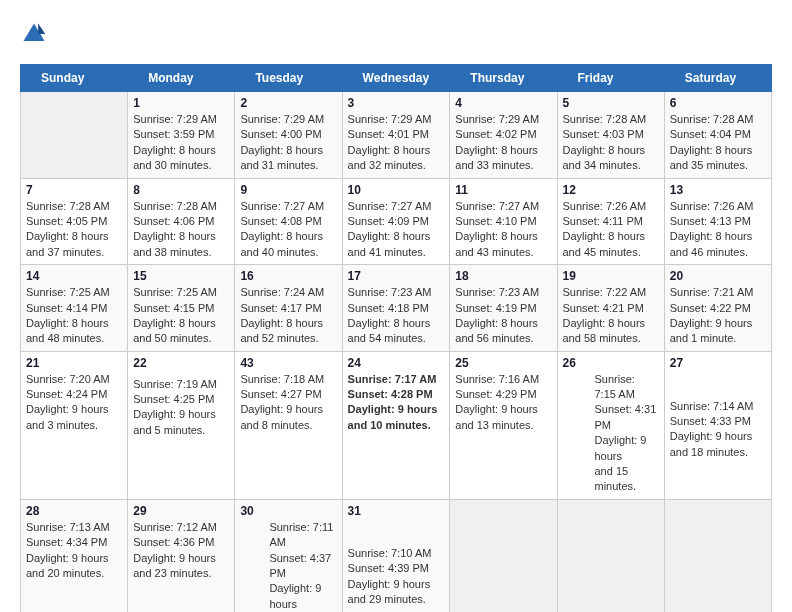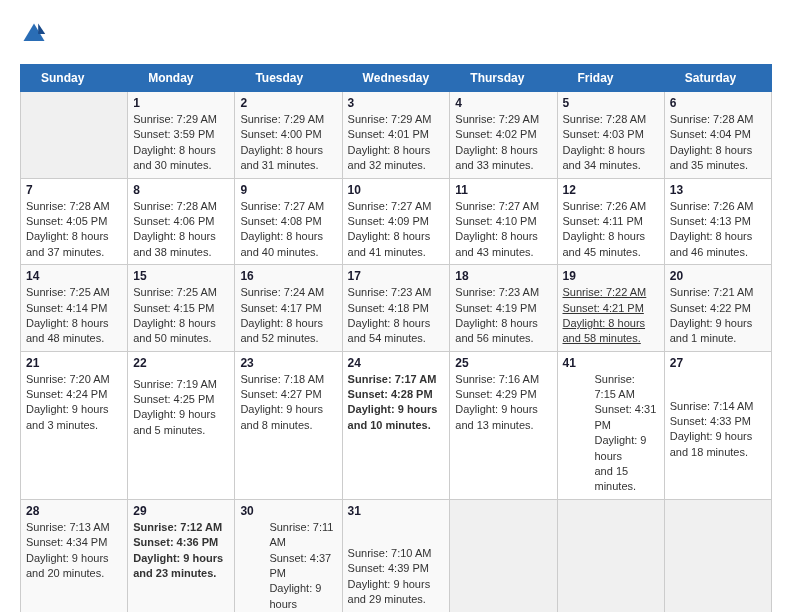--- a/index.html
+++ b/index.html
@@ -251,21 +251,21 @@
         </td>
         <td>
           <span class="day-number">18</span>
           <div class="day-info" style="white-space: pre-line;">Sunrise: 7:23 AM
 Sunset: 4:19 PM
 Daylight: 8 hours
 and 56 minutes.</div>
         </td>
         <td>
           <span class="day-number">19</span>
-          <div class="day-info" style="white-space: pre-line; text-decoration: underline;">Sunrise: 7:22 AM
+          <div class="day-info" style="white-space: pre-line;">Sunrise: 7:22 AM
 Sunset: 4:21 PM
 Daylight: 8 hours
 and 58 minutes.</div>
         </td>
         <td>
           <span class="day-number">20</span>
           <div class="day-info" style="white-space: pre-line;">Sunrise: 7:21 AM
 Sunset: 4:22 PM
 Daylight: 9 hours
 and 1 minute.</div>
@@ -280,42 +280,42 @@
 and 3 minutes.</div>
         </td>
         <td>
           <span class="day-number">22</span>
           <div class="day-info" style="white-space: pre-line; margin-top: 7px;">Sunrise: 7:19 AM
 Sunset: 4:25 PM
 Daylight: 9 hours
 and 5 minutes.</div>
         </td>
         <td>
-          <span class="day-number">23</span>
+          <span class="day-number">43</span>
           <div class="day-info" style="white-space: pre-line;">Sunrise: 7:18 AM
 Sunset: 4:27 PM
 Daylight: 9 hours
 and 8 minutes.</div>
         </td>
         <td>
           <span class="day-number">24</span>
           <div class="day-info" style="white-space: pre-line; font-weight: bold;">Sunrise: 7:17 AM
 Sunset: 4:28 PM
 Daylight: 9 hours
 and 10 minutes.</div>
         </td>
         <td>
           <span class="day-number">25</span>
           <div class="day-info" style="white-space: pre-line;">Sunrise: 7:16 AM
 Sunset: 4:29 PM
 Daylight: 9 hours
 and 13 minutes.</div>
         </td>
         <td>
-          <span class="day-number">41</span>
+          <span class="day-number">26</span>
           <div class="day-info" style="white-space: pre-line; margin-left: 32px;">Sunrise: 7:15 AM
 Sunset: 4:31 PM
 Daylight: 9 hours
 and 15 minutes.</div>
         </td>
         <td>
           <span class="day-number">27</span>
           <div class="day-info" style="white-space: pre-line; margin-top: 29px;">Sunrise: 7:14 AM
 Sunset: 4:33 PM
 Daylight: 9 hours
@@ -325,21 +325,21 @@
       <tr>
         <td>
           <span class="day-number">28</span>
           <div class="day-info" style="white-space: pre-line;">Sunrise: 7:13 AM
 Sunset: 4:34 PM
 Daylight: 9 hours
 and 20 minutes.</div>
         </td>
         <td>
           <span class="day-number">29</span>
-          <div class="day-info" style="white-space: pre-line; font-weight: bold;">Sunrise: 7:12 AM
+          <div class="day-info" style="white-space: pre-line;">Sunrise: 7:12 AM
 Sunset: 4:36 PM
 Daylight: 9 hours
 and 23 minutes.</div>
         </td>
         <td>
           <span class="day-number">30</span>
           <div class="day-info" style="white-space: pre-line; margin-left: 29px;">Sunrise: 7:11 AM
 Sunset: 4:37 PM
 Daylight: 9 hours
 and 26 minutes.</div>

